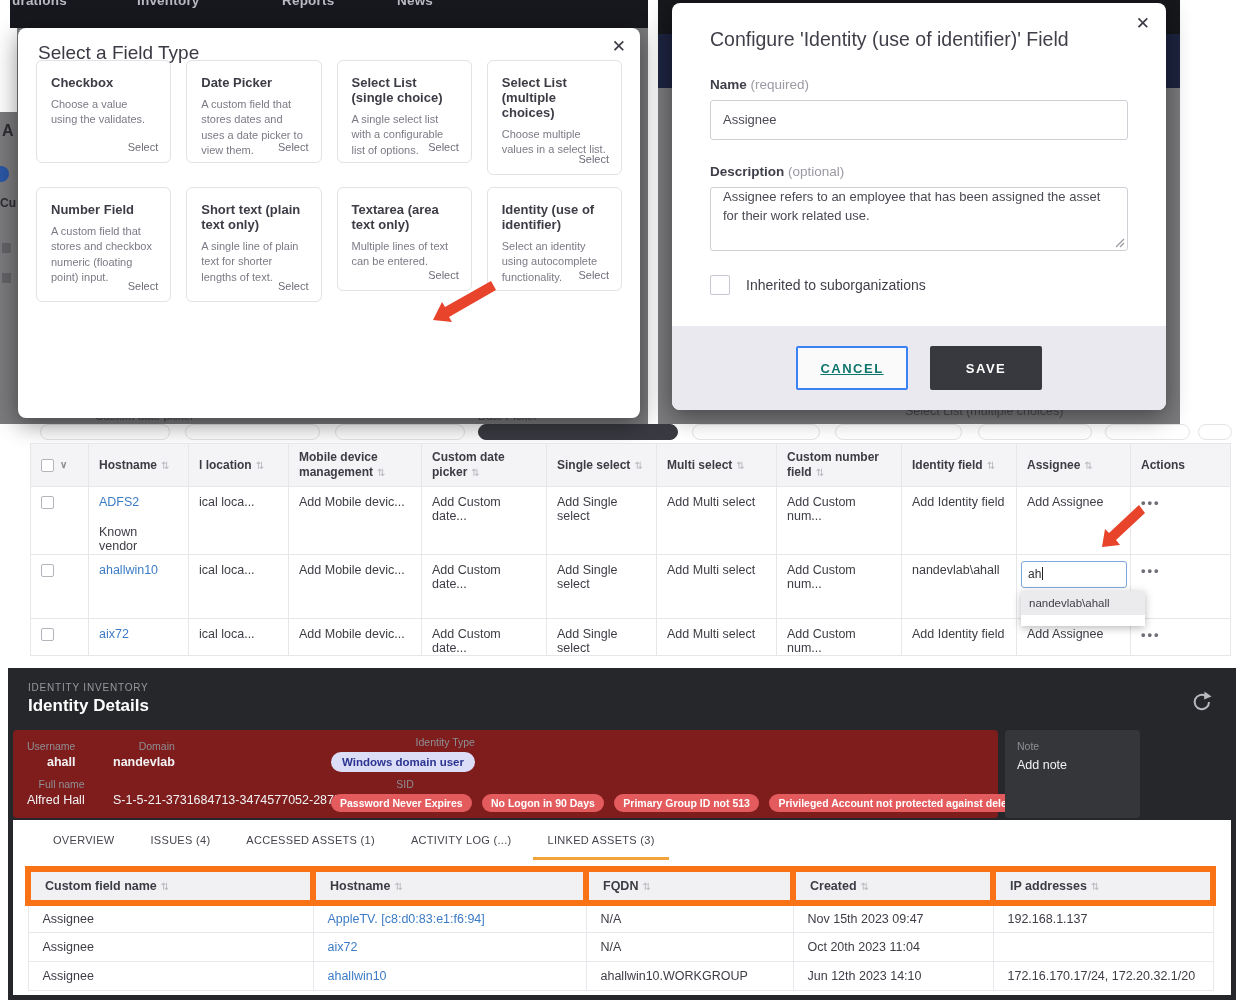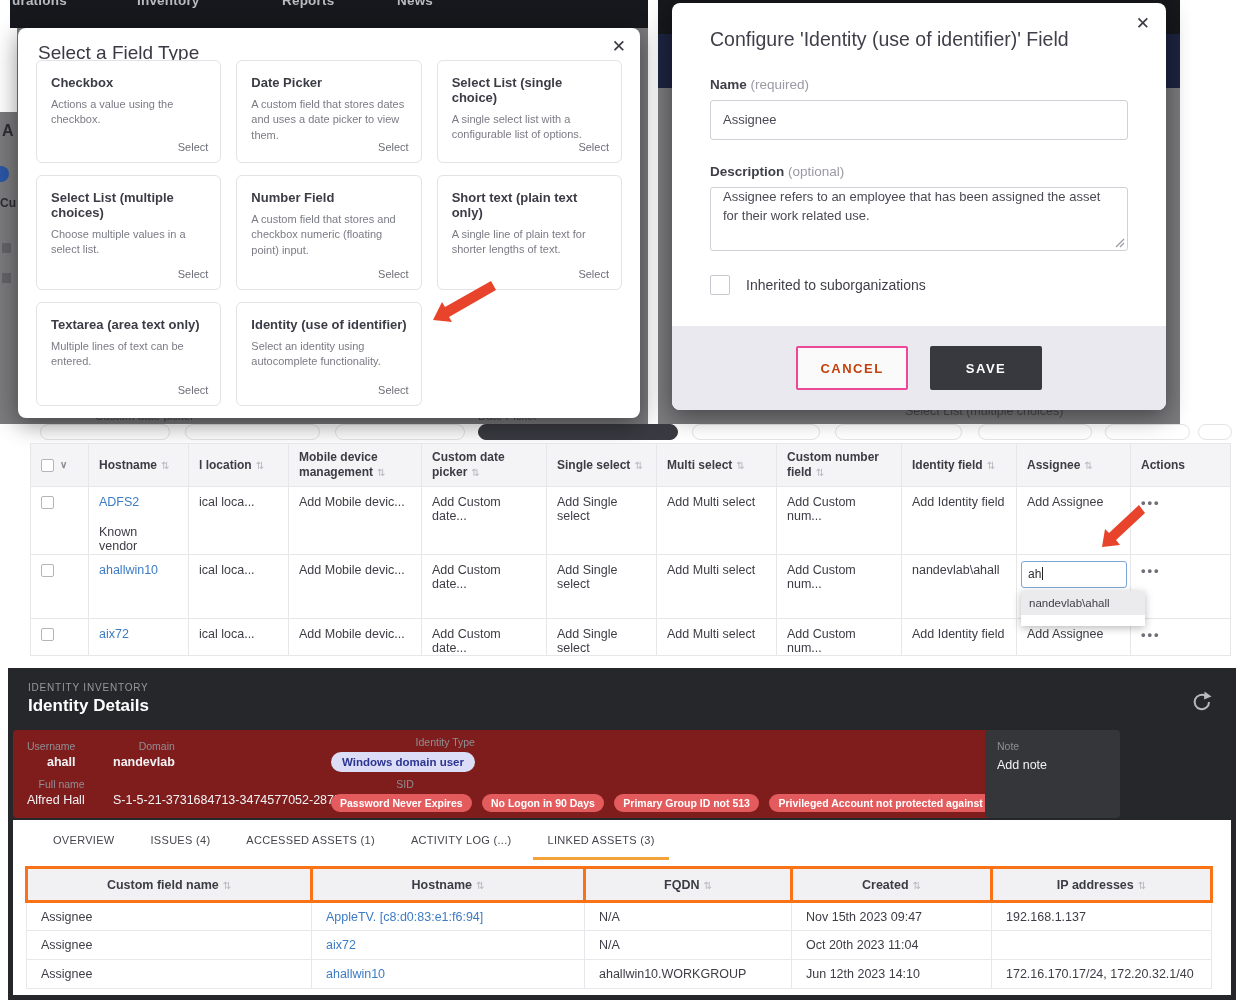--- a/index.html
+++ b/index.html
@@ -18,21 +18,21 @@
   #dimA { position:absolute; left:17px; top:28px; width:631px; height:396px; background:#7b7b7e; }
   #dimA-left { position:absolute; left:0; top:112px; width:17px; height:312px; background:#7b7b7e; }
   .fragDark { position:absolute; color:#2c2c33; font-weight:bold; }
   .fragDim { position:absolute; color:#3a3a40; opacity:.75; font-size:11.5px; white-space:nowrap; }
   .fragCircle { position:absolute; width:16px; height:16px; border-radius:50%; background:#2b56a5; }
   .fragMark { position:absolute; width:9px; height:10px; background:#5f5f63; opacity:.8; }
 
   #modalA { position:absolute; left:18px; top:28px; width:622px; height:390px; background:#fff; border-radius:8px; box-shadow:0 6px 24px rgba(0,0,0,.45); }
   #modalA .mtitle { position:absolute; left:20px; top:14px; font-size:19px; color:#3a3a44; }
   .closeX { position:absolute; top:10px; right:14px; font-size:17px; color:#3b3b45; cursor:pointer; line-height:1; }
-  #cardGrid { position:absolute; left:18px; top:32px; width:586px; display:grid; grid-template-columns:repeat(3, 1fr); grid-auto-rows:auto; gap:12px 15px; }
+  #cardGrid { position:absolute; left:18px; top:32px; width:586px; display:grid; grid-template-columns:repeat(4, 1fr); grid-auto-rows:auto; gap:12px 15px; }
   .fcard { position:relative; border:1px solid #e2e2e7; border-radius:6px; background:#fff; padding:14px 14px 10px 14px; }
   .fcard.r1 { height:103px; } .fcard.r2 { height:115px; } .fcard.r3 { height:104px; }
   .fcard h3 { font-size:13px; color:#3c3c46; margin-bottom:7px; font-weight:bold; }
   .fcard p { font-size:11px; color:#7b7b86; line-height:1.4; }
   .fcard .sel { position:absolute; right:12px; bottom:9px; font-size:11px; color:#6e6e79;margin-top:47px; }
 
   
   #sectionB { position:absolute; left:658px; top:0; width:522px; height:424px; }
   #sectionB .bgblack { position:absolute; left:0; top:0; width:522px; height:34px; background:#17181c; }
   #sectionB .bgnavy { position:absolute; left:0; top:34px; width:522px; height:54px; background:#1d2440; }
@@ -45,21 +45,21 @@
   .flabel .opt { color:#9a9aa4; font-weight:normal; }
   .ftext { margin-top:8px; width:418px; border:1px solid #cfd0d6; border-radius:3px; background:#fff; font-size:13px; color:#4a4a54; padding:0 12px; }
   #nameInput { height:40px; line-height:38px; }
   #descBox { height:64px; padding-top:0; line-height:1.45; position:relative; }
   #descBox .resize { position:absolute; right:2px; bottom:2px; }
   .chkrow { margin-top:24px; display:flex; align-items:center; gap:16px; }
   .chkbox { width:20px; height:20px; border:1px solid #c6c7cf; border-radius:2px; background:#fff; }
   .chkrow span { font-size:14px; color:#3f3f49; }
   #modalB .footer { position:absolute; left:0; bottom:0; width:494px; height:84px; background:#e9e9ef; border-radius:0 0 8px 8px; display:flex; align-items:center; justify-content:center; gap:22px; }
   .btn { height:44px; width:112px; display:flex; align-items:center; justify-content:center; font-size:13px; font-weight:bold; letter-spacing:1.5px; cursor:pointer; border-radius:2px; }
-  .btn.cancel { background:#fafafb; border:2px solid #ec4899; color:#c2410c; }
+  .btn.cancel { background:#fafafb; border:2px solid #3b82f6; color:#0f766e;text-decoration:underline; }
   .btn.save { background:#38383f; color:#fff; border:2px solid #38383f; }
 
   
   .redarrow { position:absolute; z-index:60; }
 
   
   #sectionC { position:absolute; left:30px; top:443px; width:1200px; height:190px; }
   #assetTable { width:1200px; border-collapse:collapse; table-layout:fixed; }
   #assetTable th, #assetTable td { border:1px solid #e7e7ea; vertical-align:top; text-align:left; }
   #assetTable th { background:#f4f4f6; font-size:12px; color:#3c3c45; font-weight:bold; padding:6px 10px; height:34px; vertical-align:middle; line-height:1.25; }
@@ -79,31 +79,31 @@
   .acdrop { position:absolute; left:4px; top:36px; width:124px; background:#fff; box-shadow:0 2px 8px rgba(0,0,0,.28); z-index:50; }
   .acdrop .item { background:#ebebee; font-size:11.5px; color:#3d3d46; padding:6px 8px; cursor:pointer; }
   .acdrop .blank { height:11px; background:#fff; }
 
   
   #sectionD { position:absolute; left:8px; top:668px; width:1228px; height:332px; background:#26272b; }
   #sectionD .crumb { position:absolute; left:20px; top:14px; font-size:10px; letter-spacing:.8px; color:#97989d; }
   #sectionD .dtitle { position:absolute; left:20px; top:28px; font-size:17px; font-weight:bold; color:#ffffff; }
   #refreshBtn { position:absolute; right:22px; top:22px; width:24px; height:24px; cursor:pointer; }
   #infoPanel { position:absolute; left:5px; top:62px; width:985px; height:88px; background:#7f1d1d; border-radius:4px;text-align:right; }
-  #notePanel { position:absolute; left:977px; top:62px; width:135px; height:88px; background:#343639; border-radius:4px; }
+  #notePanel { position:absolute; left:997px; top:62px; width:135px; height:88px; background:#343639; border-radius:4px; }
   .dlabel { font-size:10.5px; color:#8e8f94; }
   .dval { font-size:12.5px; color:#f2f2f4; margin-top:3px; }
   .ipil { display:inline-block; height:20px; line-height:20px; padding:0 11px; border-radius:10px; background:#dcddf6; color:#2b3490; font-size:11.5px; font-weight:bold; }
   .rpil { display:inline-block; height:18px; line-height:18px; padding:0 9px; border-radius:9px; background:#e45b5e; color:#fff; font-size:10.5px; font-weight:bold; margin-right:6px; }
   #whitePanel { position:absolute; left:5px; top:152px; width:1218px; height:175px; background:#fff; }
   #tabsRow { display:flex; gap:8px; padding:0 0 0 26px; height:40px; align-items:center; }
   .tab { font-size:11px; color:#45454e; letter-spacing:.3px; padding:13px 14px 11px 14px; cursor:pointer; border-bottom:3px solid transparent; }
   .tab.active { border-bottom-color:#f2a33c; }
   #linkedTable { margin:6px 0 0 12px; width:1185px; border-collapse:collapse; table-layout:fixed; }
-  #linkedTable th { background:#f1f1f4; font-size:12.5px; font-weight:bold; color:#3c3c45; text-align:center; padding:0 14px; height:34px; border:3px solid #f97316; }
+  #linkedTable th { background:#f1f1f4; font-size:12.5px; font-weight:bold; color:#3c3c45; text-align:left; padding:0 14px; height:34px; border:6px solid #f97316; }
   #linkedTable td { font-size:12.5px; color:#3d3d46; padding:0 14px; height:29px; border-bottom:1px solid #e8e8ec; border-left:1px solid #e8e8ec; border-right:1px solid #e8e8ec; }
 </style>
 </head>
 <body>
 
 <div id="canvas">
 
   <div>
     <div class="chip" style="left:40px;width:130px;"></div>
     <div class="chip" style="left:185px;width:135px;"></div>
@@ -133,21 +133,21 @@
     <span class="fragDim" style="left:95px;top:410px;">Custom date picker</span>
     <span class="fragDim" style="left:478px;top:410px;">Date Picker</span>
     <span class="fragDim" style="left:800px;top:408px;font-size:14px;">⋯</span>
 
     <div id="modalA">
       <div class="mtitle">Select a Field Type</div>
       <span class="closeX">✕</span>
       <div id="cardGrid">
         <div class="fcard r1">
           <h3>Checkbox</h3>
-          <p>Actions a value using the checkbox.</p>
+          <p>Choose a value using the validates.</p>
           <span class="sel">Select</span>
         </div>
         <div class="fcard r1">
           <h3>Date Picker</h3>
           <p>A custom field that stores dates and uses a date picker to view them.</p>
           <span class="sel">Select</span>
         </div>
         <div class="fcard r1">
           <h3>Select List (single choice)</h3>
           <p>A single select list with a configurable list of options.</p>
@@ -394,20 +394,20 @@
             <td><a class="linkblue">aix72</a></td>
             <td>N/A</td>
             <td>Oct 20th 2023 11:04</td>
             <td></td>
           </tr>
           <tr>
             <td>Assignee</td>
             <td><a class="linkblue">ahallwin10</a></td>
             <td>ahallwin10.WORKGROUP</td>
             <td>Jun 12th 2023 14:10</td>
-            <td>172.16.170.17/24, 172.20.32.1/40</td>
+            <td>172.16.170.17/24, 172.20.32.1/20</td>
           </tr>
         </tbody>
       </table>
     </div>
   </section>
 
 </div>
 
 </body></html>

